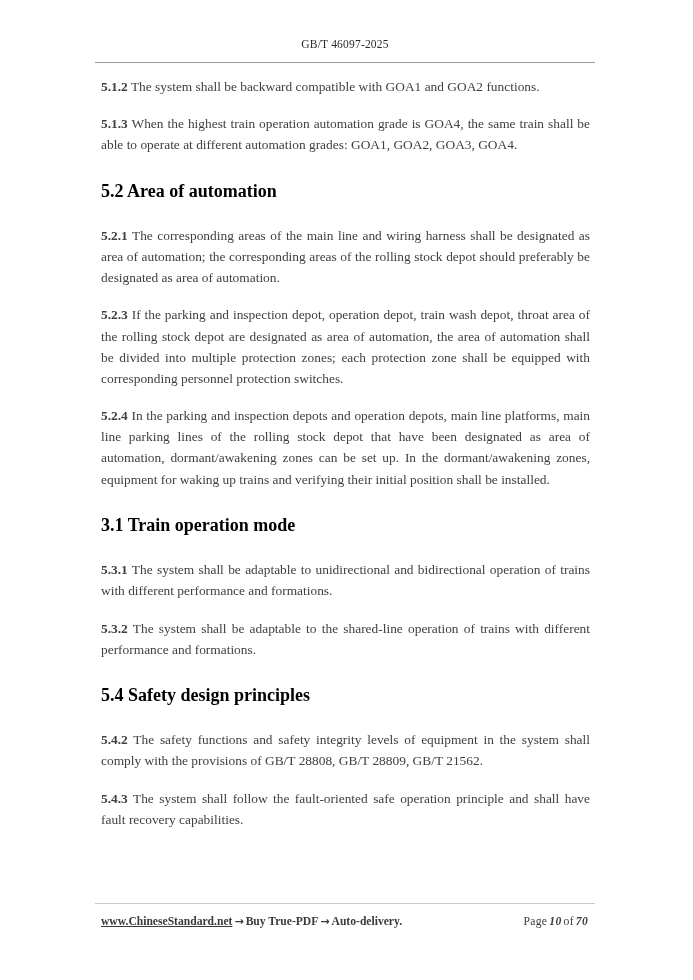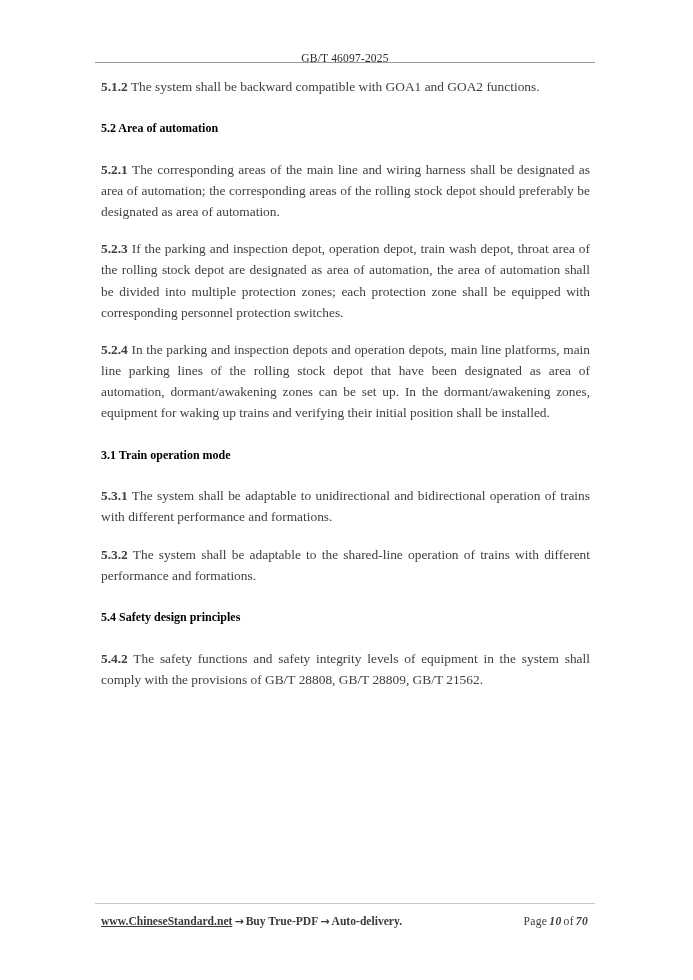--- a/index.html
+++ b/index.html
@@ -21,21 +21,21 @@
     left: 0; top: 0;
     width: 693px;
     height: 980px;
     box-sizing: border-box;
   }
 
   
   .page-header {
     position: absolute;
     left: 95px;
-    top: 48px;
+    top: 34px;
     width: 500px;
     text-align: center;
   }
   .page-header .hdr-text {
     font-size: 11.5px;
     color: #2a2a2a;
     letter-spacing: 0.2px;
     line-height: 1.2;
     display: inline-block;
   }
@@ -64,21 +64,21 @@
     margin: 0 0 16px 0;
     color: #404040;
   }
   .para:last-child { margin-bottom: 0; }
 
   .para .num {
     font-weight: bold;
   }
 
   .heading {
-    font-size: 12px;
+    font-size: 18px;
     font-weight: bold;
     line-height: 1.3;
     margin: 24px 0 22px 0;
     color: #000000;
     text-align: left;
   }
 
   
   .footer-rule {
     position: absolute;
@@ -127,29 +127,31 @@
 
 <div class="page">
 
   <div class="page-header">
     <span class="hdr-text">GB/T 46097-2025</span>
   </div>
   <div class="header-rule"></div>
 
   <div class="content">
       <p class="para"><span class="num">5.1.2</span><span> The system shall be backward compatible with GOA1 and GOA2 functions.</span></p>
+      <p class="para"><span class="num">5.1.3</span><span> When the highest train operation automation grade is GOA4, the same train shall be able to operate at different automation grades: GOA1, GOA2, GOA3, GOA4.</span></p>
       <div class="heading">5.2 Area of automation</div>
       <p class="para"><span class="num">5.2.1</span><span> The corresponding areas of the main line and wiring harness shall be designated as area of automation; the corresponding areas of the rolling stock depot should preferably be designated as area of automation.</span></p>
       <p class="para"><span class="num">5.2.3</span><span> If the parking and inspection depot, operation depot, train wash depot, throat area of the rolling stock depot are designated as area of automation, the area of automation shall be divided into multiple protection zones; each protection zone shall be equipped with corresponding personnel protection switches.</span></p>
       <p class="para"><span class="num">5.2.4</span><span> In the parking and inspection depots and operation depots, main line platforms, main line parking lines of the rolling stock depot that have been designated as area of automation, dormant/awakening zones can be set up. In the dormant/awakening zones, equipment for waking up trains and verifying their initial position shall be installed.</span></p>
       <div class="heading">3.1 Train operation mode</div>
       <p class="para"><span class="num">5.3.1</span><span> The system shall be adaptable to unidirectional and bidirectional operation of trains with different performance and formations.</span></p>
       <p class="para"><span class="num">5.3.2</span><span> The system shall be adaptable to the shared-line operation of trains with different performance and formations.</span></p>
       <div class="heading">5.4 Safety design principles</div>
       <p class="para"><span class="num">5.4.2</span><span> The safety functions and safety integrity levels of equipment in the system shall comply with the provisions of GB/T 28808, GB/T 28809, GB/T 21562.</span></p>
+      <p class="para"><span class="num">5.4.3</span><span> The system shall follow the fault-oriented safe operation principle and shall have fault recovery capabilities.</span></p>
     </div>
 
   <div class="footer-rule"></div>
 
   <div class="page-footer">
     <div class="footer-left">
       <span class="site">www.ChineseStandard.net</span><span class="arrow">→</span><span>Buy True-PDF</span><span class="arrow">→</span><span>Auto-delivery.</span>
     </div>
     <div class="footer-right">
       <span>Page</span><span class="pnum">10</span><span>of</span><span class="pnum">70</span>

